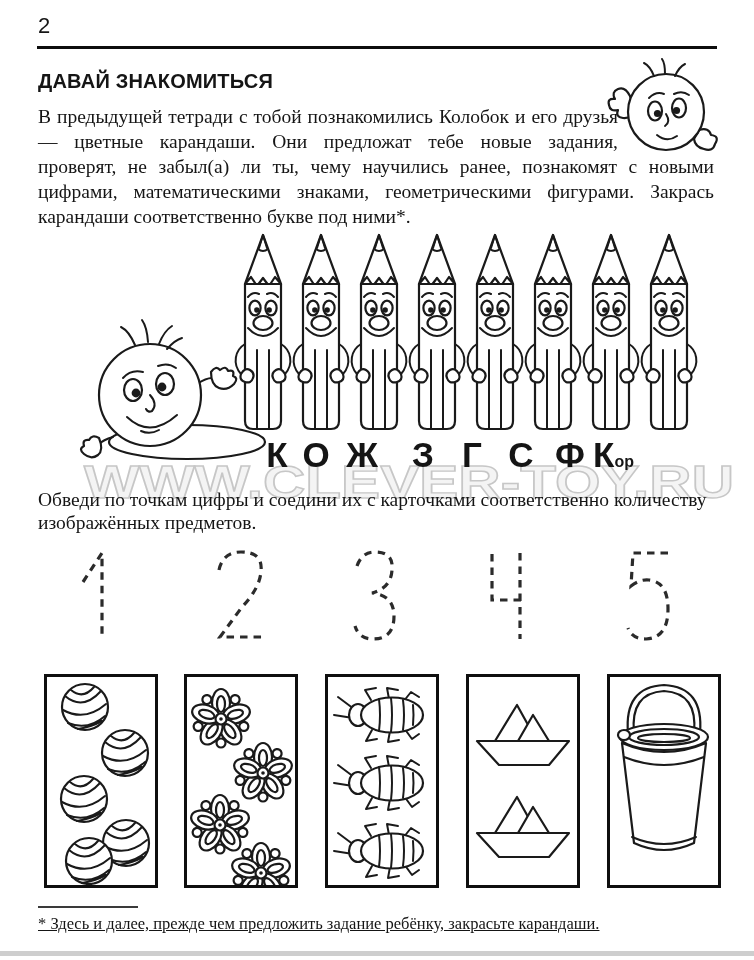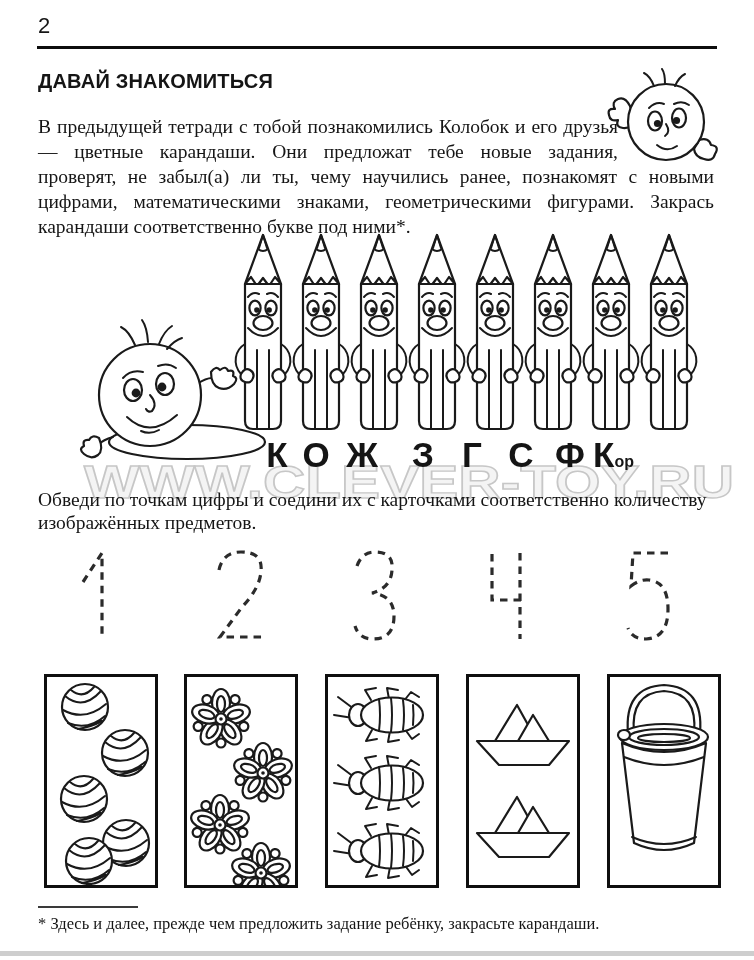--- a/index.html
+++ b/index.html
@@ -7,21 +7,21 @@
         font-family:"Liberation Serif",serif;color:#151515;}
   
   .page-num{position:absolute;left:38px;top:13px;font-family:"Liberation Sans",sans-serif;
             font-size:22px;}
   .author{position:absolute;right:38px;top:15px;font-family:"Liberation Sans",sans-serif;
           font-size:22px;}
   .head-rule{position:absolute;left:37px;right:37px;top:46px;height:2.5px;background:#0d0d0d;}
   .title{position:absolute;left:38px;top:57px;font-family:"Liberation Sans",sans-serif;
          font-weight:bold;font-size:20px;letter-spacing:0.2px;}
   
-  .intro{position:absolute;left:38px;top:114px;width:676px;font-size:19.5px;line-height:25px;
+  .intro{position:absolute;left:38px;top:104px;width:676px;font-size:19.5px;line-height:25px;
          text-align:justify;z-index:3;}
   .kolobok-float{float:right;position:relative;width:96px;height:50px;}
   .kolobok-float svg{position:absolute;top:-46px;left:-14px;}
   
   .illustration{position:absolute;left:55px;top:232px;z-index:2;}
   .letters-row{position:absolute;left:0;top:435px;width:754px;height:46px;z-index:4;
                font-family:"Liberation Sans",sans-serif;font-weight:bold;}
   .letters-row .letter{position:absolute;top:0;font-size:35px;transform:translateX(-50%);}
   .letters-row .letter-composite{position:absolute;left:593px;top:0;transform:none;}
   .letters-row .suffix{font-size:16px;vertical-align:baseline;}
@@ -30,21 +30,21 @@
   
   .task{position:absolute;left:38px;top:488px;width:682px;font-size:19.5px;line-height:23px;z-index:3;}
   
   .digit{position:absolute;top:550px;z-index:2;}
   .digit svg path{fill:none;stroke:#2b2b2b;stroke-width:3.2;stroke-dasharray:7.5 6;stroke-linecap:butt;}
   
   .card{position:absolute;top:674px;width:108px;height:208px;border:3px solid #0f0f0f;background:#fff;z-index:2;}
   .card svg{display:block;}
   
   .foot-rule{position:absolute;left:38px;top:906px;width:100px;height:2px;background:#3a3a3a;}
-  .footnote{position:absolute;left:38px;top:914px;width:690px;font-size:16.5px;}
+  .footnote{position:absolute;left:38px;top:914px;width:690px;font-size:16.5px;text-decoration:underline;}
   .scan-edge{position:absolute;left:0;right:0;top:951px;height:5px;background:#bdbdbd;opacity:.75;}
   
   .ink{fill:#ffffff;stroke:#1a1a1a;stroke-width:2.2;stroke-linejoin:round;stroke-linecap:round;}
   .ink-thin{fill:none;stroke:#1a1a1a;stroke-width:2;stroke-linejoin:round;stroke-linecap:round;}
   .ink-fill{fill:#1a1a1a;stroke:none;}
 </style>
 </head>
 <body>
 
 <div class="page">

